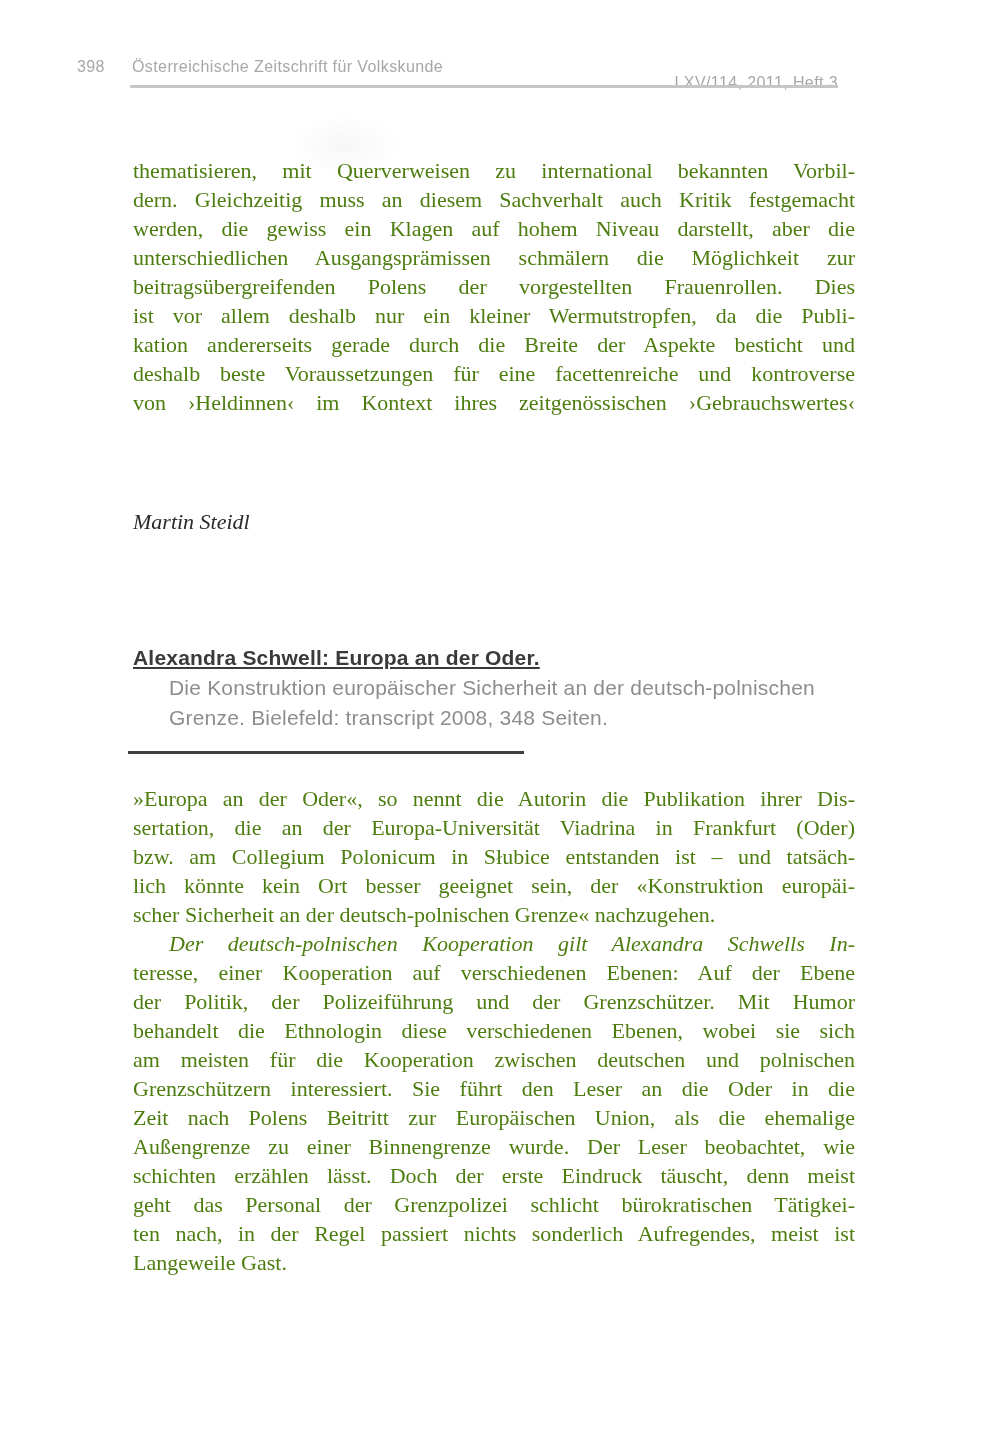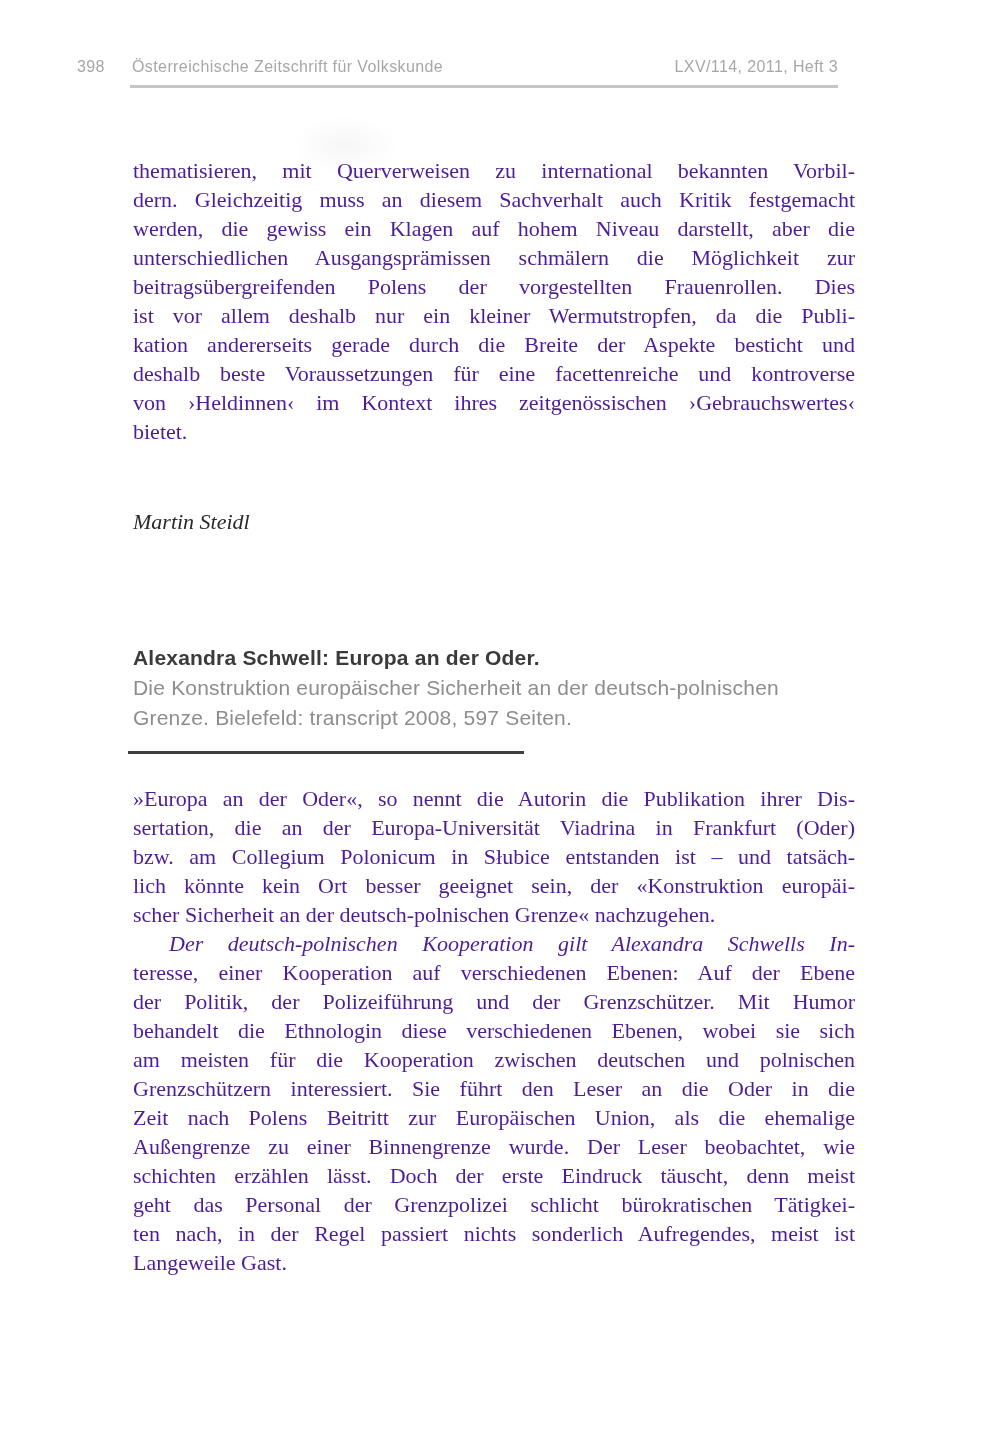--- a/index.html
+++ b/index.html
@@ -20,21 +20,21 @@
     width: 1000px;
     height: 20px;
     font-family: "Liberation Sans", sans-serif;
     font-size: 16px;
     letter-spacing: 0.4px;
     color: #a7a7a7;
     font-weight: 400;
   }
   .page-number   { position: absolute; left: 77px;  top: 0; }
   .journal-title { position: absolute; left: 132px; top: 0; }
-  .issue-info    { position: absolute; right: 162px; top: 0; margin-left: 17px; }
+  .issue-info    { position: absolute; right: 162px; top: 16px; margin-left: 17px; }
 
   .header-rule {
     position: absolute;
     top: 85px;
     left: 130px;
     width: 708px;
     height: 3px;
     background: #c6c6c6;
   }
 
@@ -48,21 +48,21 @@
   }
 
   
   .serif-block {
     position: absolute;
     left: 133px;
     width: 722px;
     font-family: "Liberation Serif", serif;
     font-size: 22px;
     line-height: 29px;
-    color: #4c1d95;
+    color: #4d7c0f;
   }
   .tline { text-align: justify; text-align-last: justify; }
   .tlast { text-align-last: left; }
   .indent-first .tline:first-child { text-indent: 36px; font-style: italic; }
 
   .prev-review-body { top: 156px; }
 
   .review-author {
     position: absolute;
     left: 133px;
@@ -82,25 +82,27 @@
     top: 643px;
     width: 722px;
     font-family: "Liberation Sans", sans-serif;
     font-size: 21px;
     line-height: 30px;
   }
   .review-heading {
     color: #3a3a3a;
     font-weight: 700;
     letter-spacing: 0.2px;
+    text-decoration: underline;
   }
   .review-subtitle {
     color: #8d8d8d;
     font-weight: 400;
     letter-spacing: 0.2px;
+    margin-left: 36px;
   }
   .review-subtitle .tline { text-align: left; text-align-last: left; }
 
   .heading-rule {
     position: absolute;
     top: 751px;
     left: 128px;
     width: 396px;
     height: 3px;
     background: #3e3e3e;
@@ -125,30 +127,29 @@
   <div class="serif-block prev-review-body">
       <div class="tline">thematisieren, mit Querverweisen zu international bekannten Vorbil-</div>
       <div class="tline">dern. Gleichzeitig muss an diesem Sachverhalt auch Kritik festgemacht</div>
       <div class="tline">werden, die gewiss ein Klagen auf hohem Niveau darstellt, aber die</div>
       <div class="tline">unterschiedlichen Ausgangsprämissen schmälern die Möglichkeit zur</div>
       <div class="tline">beitragsübergreifenden Polens der vorgestellten Frauenrollen. Dies</div>
       <div class="tline">ist vor allem deshalb nur ein kleiner Wermutstropfen, da die Publi-</div>
       <div class="tline">kation andererseits gerade durch die Breite der Aspekte besticht und</div>
       <div class="tline">deshalb beste Voraussetzungen für eine facettenreiche und kontroverse</div>
       <div class="tline">von ›Heldinnen‹ im Kontext ihres zeitgenössischen ›Gebrauchswertes‹</div>
-      <div class="tline tlast">bietet.</div>
     </div>
 
   <div class="review-author">Martin Steidl</div>
 
   <div class="review-heading-block">
     <div class="review-heading">Alexandra Schwell: Europa an der Oder.</div>
     <div class="review-subtitle">
         <div class="tline">Die Konstruktion europäischer Sicherheit an der deutsch-polnischen</div>
-        <div class="tline tlast">Grenze. Bielefeld: transcript 2008, 597 Seiten.</div>
+        <div class="tline tlast">Grenze. Bielefeld: transcript 2008, 348 Seiten.</div>
       </div>
   </div>
 
   <div class="heading-rule"></div>
 
   <div class="serif-block review-body">
     <div>
         <div class="tline">»Europa an der Oder«, so nennt die Autorin die Publikation ihrer Dis-</div>
         <div class="tline">sertation, die an der Europa-Universität Viadrina in Frankfurt (Oder)</div>
         <div class="tline">bzw. am Collegium Polonicum in Słubice entstanden ist – und tatsäch-</div>

